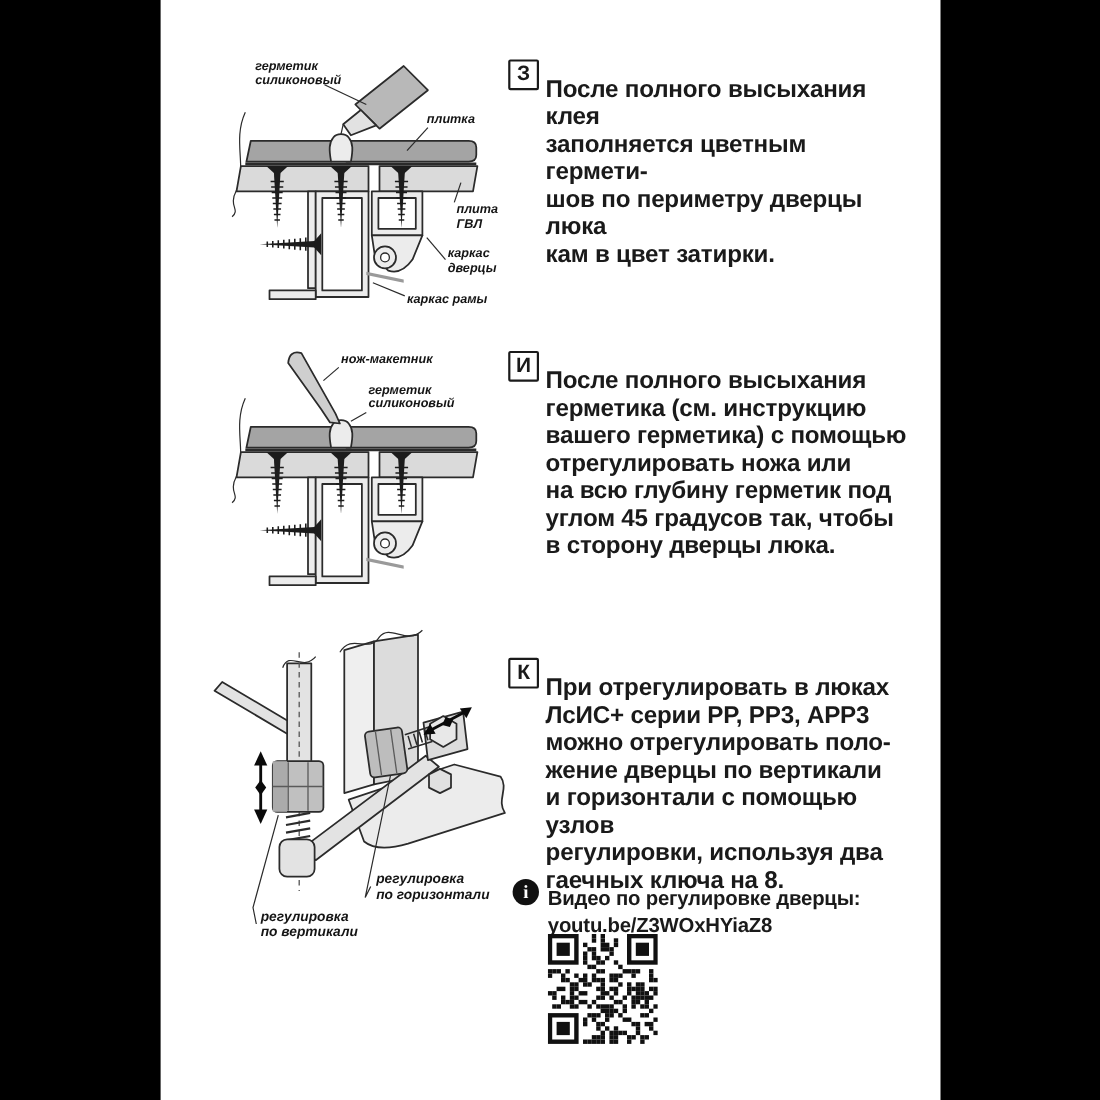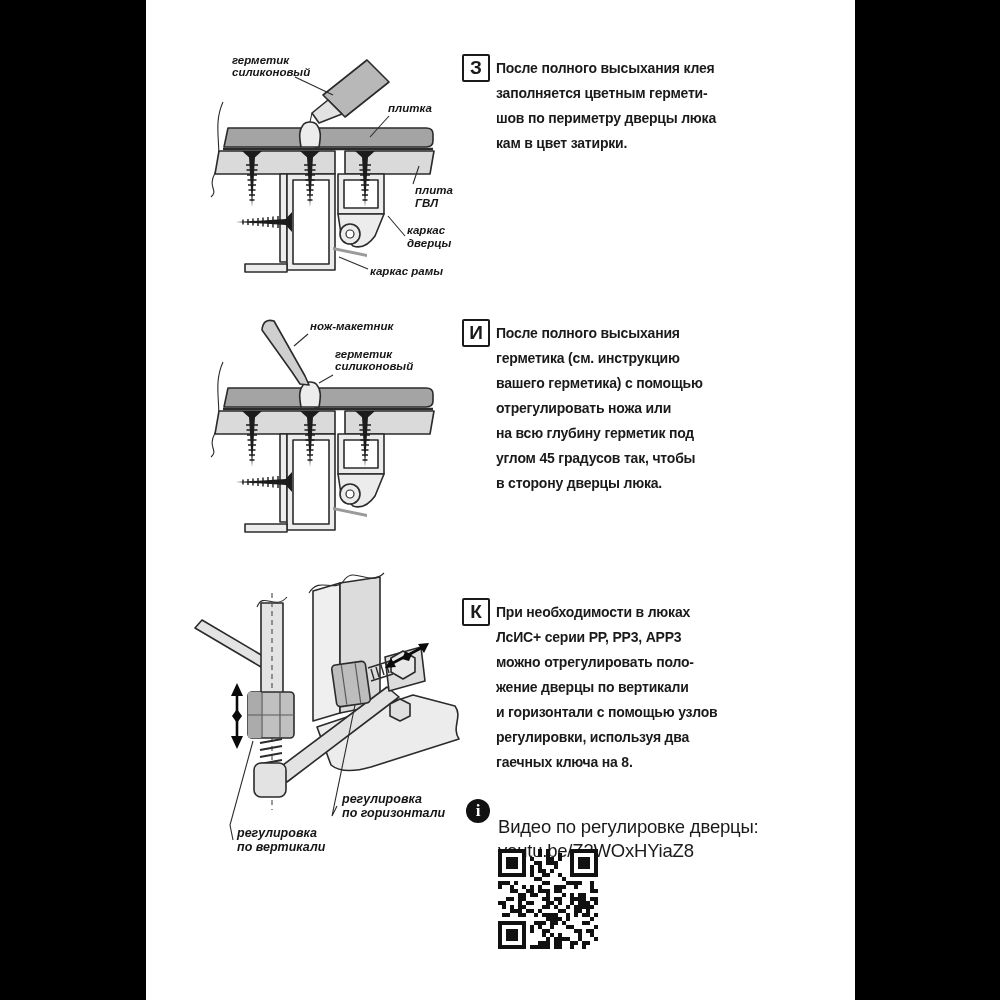--- a/index.html
+++ b/index.html
@@ -5,29 +5,29 @@
   * { margin:0; padding:0; box-sizing:border-box; }
   html,body { width:1000px; height:1000px; }
   .canvas { position:relative; width:1000px; height:1000px; background:#000; overflow:hidden;
             font-family:"Liberation Sans","DejaVu Sans",sans-serif; color:#1a1a1a; }
   .page { position:absolute; left:146px; top:0; width:709px; height:1000px; background:#fff; }
 
   .sec { position:absolute; left:0; width:709px; }
   .marker { position:absolute; left:316px; top:-2px; width:28px; height:28px;
             border:2px solid #1a1a1a; border-radius:2px; display:flex; align-items:center;
             justify-content:center; font-size:19px; font-weight:700; background:#fff; }
-  .txt { position:absolute; left:350px; top:0; width:330px; font-size:14px; line-height:25px;
+  .txt { position:absolute; left:350px; top:12px; width:330px; font-size:22px; line-height:25px;
          font-weight:600; letter-spacing:-0.2px; }
 
   .info { position:absolute; left:0; top:797px; width:709px; }
   .info-icon { position:absolute; left:320px; top:2px; width:24px; height:24px; background:#111;
                border-radius:50%; color:#fff; display:flex; align-items:center; justify-content:center;
                font-family:"Liberation Serif","DejaVu Serif",serif; font-weight:700; font-size:17px; }
-  .info-txt { position:absolute; left:352px; top:18px; width:330px; font-size:18.5px; line-height:24px;
-              font-weight:400; letter-spacing:-0.2px; }
+  .info-txt { position:absolute; left:352px; top:8px; width:330px; font-size:18.5px; line-height:24px;
+              font-weight:700; letter-spacing:-0.2px; }
 
   .qr { position:absolute; left:352px; top:849px; width:100px; height:100px; }
 
   .diag { position:absolute; }
   svg text { font:italic 600 11.5px "Liberation Sans","DejaVu Sans",sans-serif; fill:#151515; }
   svg .lbl3 { font-size:12.5px; }
   .outline { stroke:#2b2b2b; stroke-width:1.6; stroke-linejoin:round; }
   .leader  { stroke:#2b2b2b; stroke-width:1.1; fill:none; }
 </style>
 </head>
@@ -132,21 +132,21 @@
     <text x="115" y="-58">нож-макетник</text>
     <path class="leader" d="M113,-54 L99,-42"></path>
     <text x="140" y="-30">герметик</text>
     <text x="140" y="-18">силиконовый</text>
     <path class="leader" d="M138,-13 L124,-5"></path>
   </svg>
 
   <div class="sec" style="top:600px">
     <div class="marker">К</div>
     <div class="txt">
-      <div>При необходимости в люках</div>
+      <div>При отрегулировать в люках</div>
       <div>ЛсИС+ серии РР, РР3, АРР3</div>
       <div>можно отрегулировать поло-</div>
       <div>жение дверцы по вертикали</div>
       <div>и горизонтали с помощью узлов</div>
       <div>регулировки, используя два</div>
       <div>гаечных ключа на 8.</div>
     </div>
   </div>
 
   <svg class="diag" style="left:29px;top:565px" width="295" height="305" viewBox="0 0 295 305">

